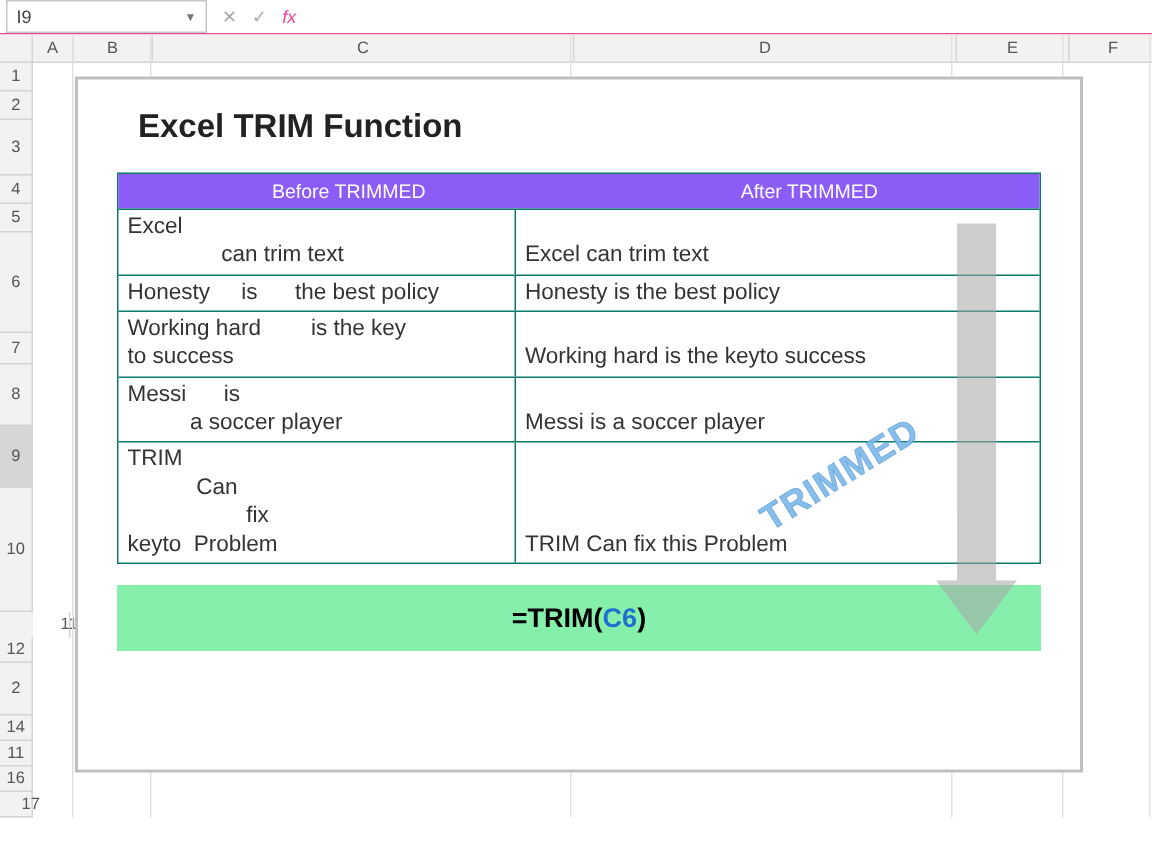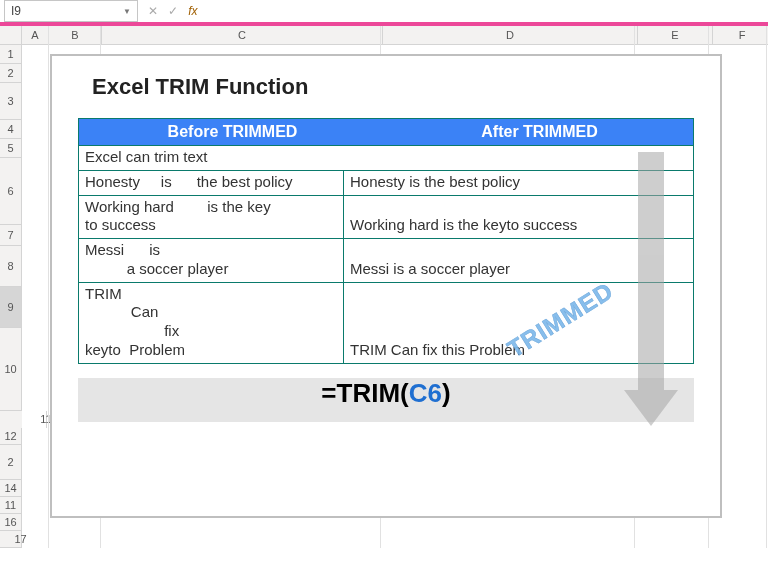--- a/index.html
+++ b/index.html
@@ -1,39 +1,39 @@
 <!DOCTYPE html>
 <html><head>
 <meta charset="utf-8">
 <style>
   html,body{margin:0;padding:0;font-family:"Segoe UI",Arial,sans-serif;background:#fff;width:768px;height:562px;overflow:hidden}
-  .namebox-row{height:22px;border-bottom:4px solid #ec4899;display:flex;font-size:12px;color:#444}
+  .namebox-row{height:22px;border-bottom:1px solid #ec4899;display:flex;font-size:12px;color:#444}
   .namebox{width:120px;height:20px;border:1px solid #c6c6c6;margin-left:4px;padding:0 6px;display:flex;align-items:center;justify-content:space-between;background:#fff}
   .namebox .tri{font-size:8px;color:#777}
   .fx-icons{display:flex;align-items:center;gap:10px;padding:0 10px;color:#aaa}
-  .fx{font-style:italic;color:#a16207}
+  .fx{font-style:italic;color:#ec4899}
   .grid{display:flex}
   .rowhdrs{width:22px;background:#f3f2f1;border-right:0;font-size:11px;text-align:center;color:#555}
   .rowhdrs div{border-bottom:1px solid #d4d4d4;border-right:1px solid #d4d4d4;display:flex;align-items:center;justify-content:center}
   .rowhdrs .sel{background:#d6d6d6}
   .colhdrs{display:flex;height:18px;background:#f3f2f1;font-size:11px;color:#555;border-bottom:1px solid #d4d4d4}
   .colhdrs div{border-right:1px solid #d4d4d4;display:flex;align-items:center;justify-content:center}
   .sheet{position:relative;flex:1}
   .vlines{position:absolute;inset:0}
   .vlines span{position:absolute;top:0;bottom:0;width:1px;background:#e1e1e1}
   .content-frame{position:absolute;left:28px;top:28px;width:668px;height:460px;border:2px solid #bfbfbf;background:#fff}
   .title{font-weight:700;font-size:22px;color:#222;padding:18px 0 18px 40px}
   .table{margin:0 26px;border:1px solid #0a7a6c}
-  .thead{display:flex;background:#3b82f6;color:#fff;font-weight:700;font-size:16px;text-align:center}
+  .thead{display:flex;background:#8b5cf6;color:#fff;font-weight:400;font-size:13px;text-align:center}
   .thead div{flex:1;padding:4px 0}
   .trow{display:flex;border-top:1px solid #0a7a6c;font-size:15px;color:#333}
   .trow>div{padding:2px 6px 3px 6px;line-height:1.25}
   .trow .c1{width:252px;border-right:1px solid #0a7a6c;white-space:pre}
   .trow .c2{flex:1;display:flex;align-items:flex-end}
-  .formula-bar{margin:14px 26px 0 26px;background:#e5e5e5;height:44px;display:flex;align-items:flex-start;justify-content:center;font-size:26px;font-weight:600}
+  .formula-bar{margin:14px 26px 0 26px;background:#86efac;height:44px;display:flex;align-items:center;justify-content:center;font-size:18px;font-weight:600}
   .formula-bar .ref{color:#1f6fd1}
   .arrow{position:absolute;right:48px;top:96px;width:42px;height:280px;opacity:.55}
   .arrow .shaft{position:absolute;left:8px;top:0;width:26px;height:240px;background:#a6a6a6}
   .arrow .head{position:absolute;left:-6px;top:238px;width:0;height:0;border-left:27px solid transparent;border-right:27px solid transparent;border-top:36px solid #a6a6a6}
   .trimmed-wm{position:absolute;right:100px;top:250px;font-size:24px;font-weight:700;color:#7cb8ea;transform:rotate(-32deg);letter-spacing:1px;opacity:.9;-webkit-text-stroke:.5px #5a9bd5}
 </style>
 </head>
 <body>
 
 <div class="namebox-row">
@@ -89,20 +89,23 @@
 
     <div class="content-frame">
       <div class="title">Excel TRIM Function</div>
 
       <div class="table">
         <div class="thead">
           <div>Before TRIMMED</div>
           <div>After TRIMMED</div>
         </div>
         <div class="trow">
+          <div class="c1">Excel
+               can trim text
+</div>
           <div class="c2">Excel can trim text</div>
         </div>
         <div class="trow">
           <div class="c1">Honesty     is      the best policy</div>
           <div class="c2">Honesty is the best policy</div>
         </div>
         <div class="trow">
           <div class="c1">Working hard        is the key
 to success</div>
           <div class="c2">Working hard is the keyto success</div>

